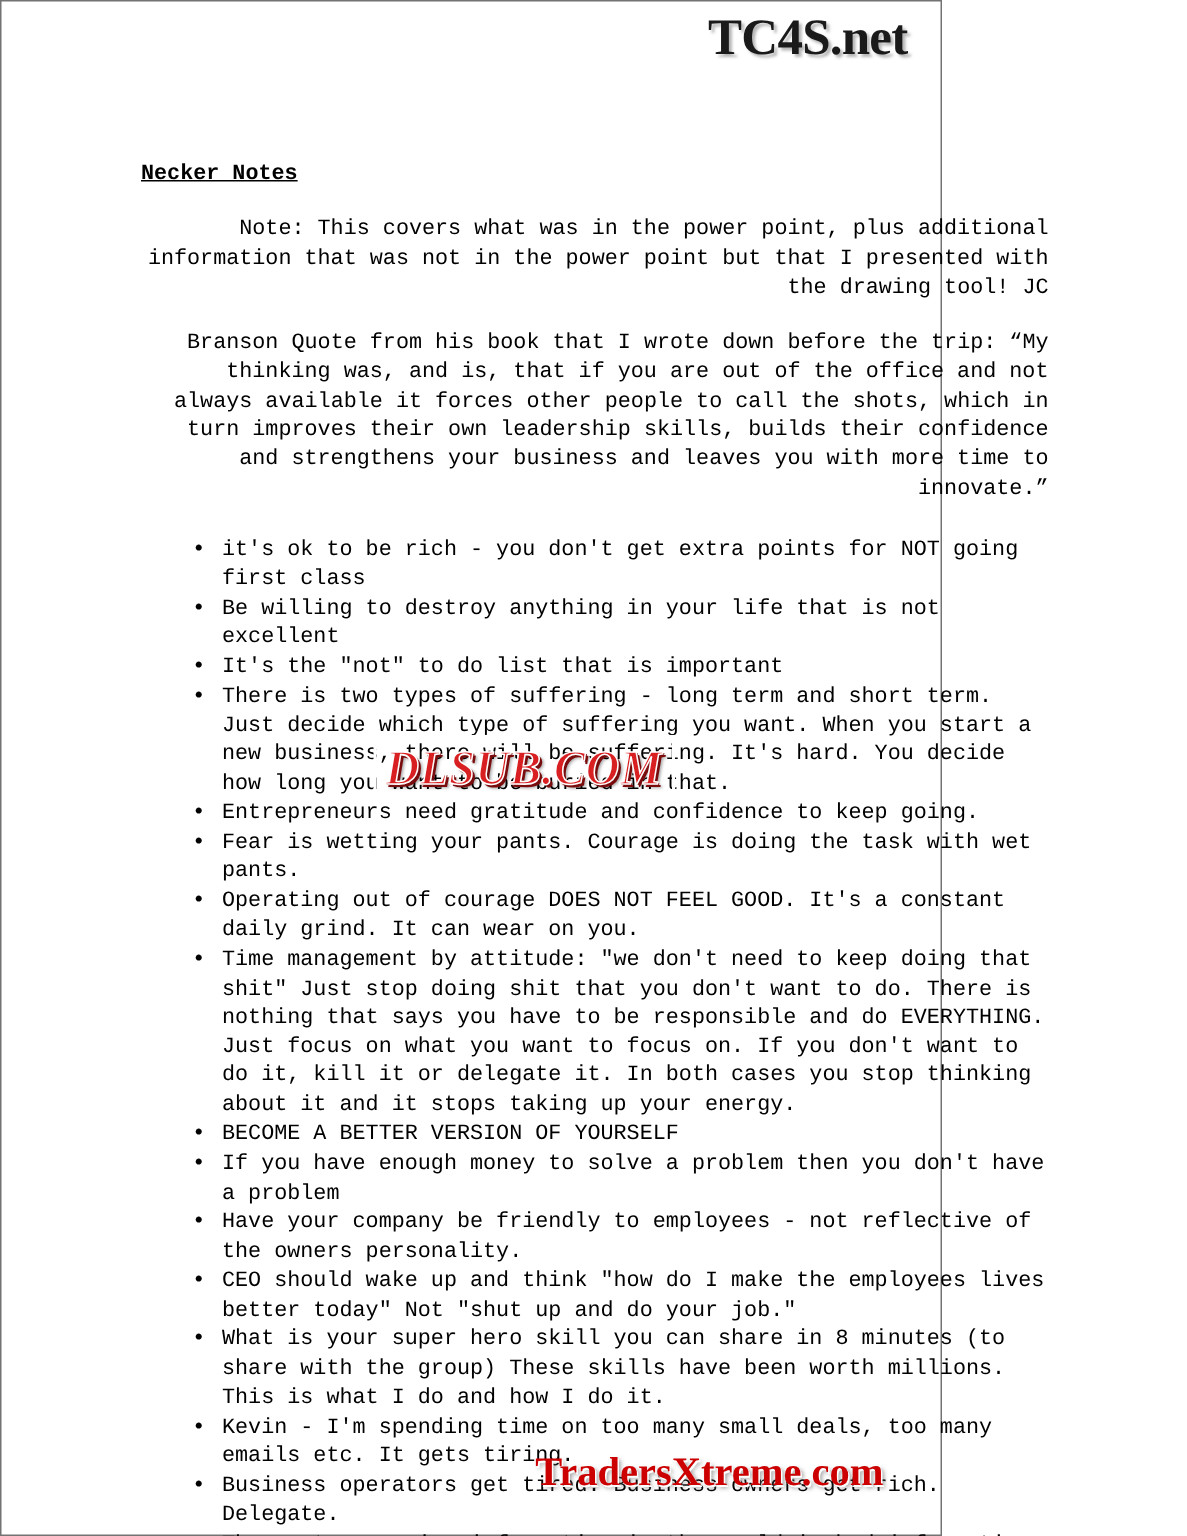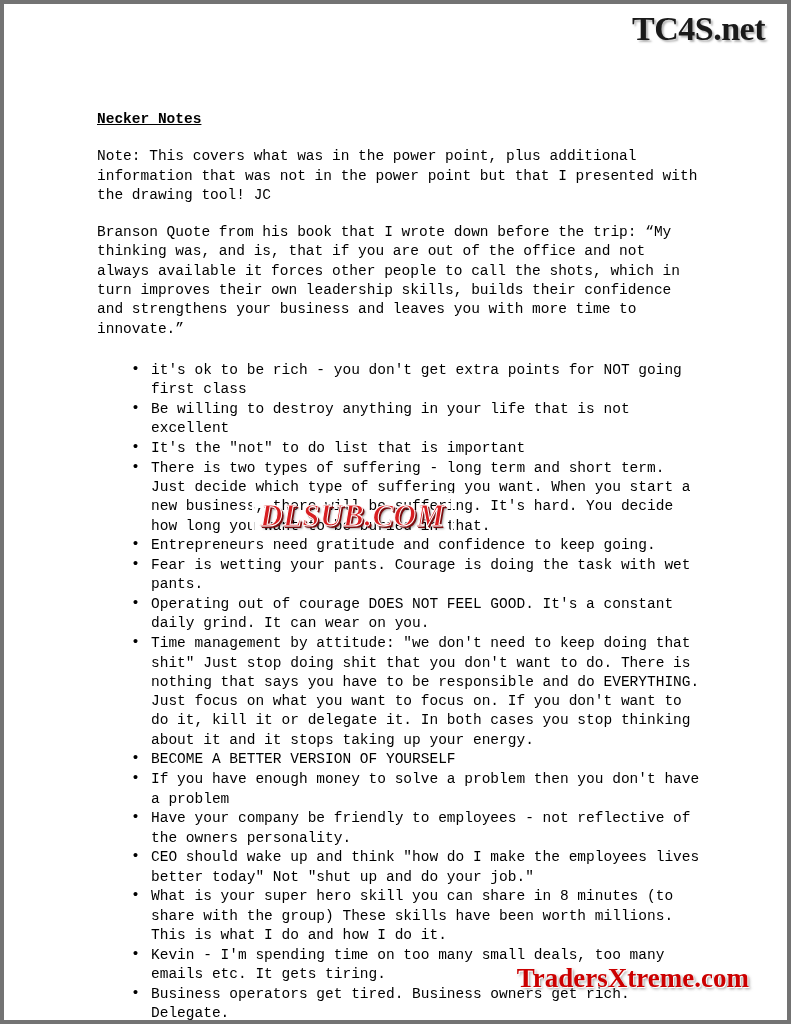--- a/index.html
+++ b/index.html
@@ -10,24 +10,24 @@
     width: 791px;
     height: 1024px;
     background: #ffffff;
     font-family: "Liberation Serif", serif;
     color: #000000;
     position: relative;
     overflow: hidden;
   }
   .page {
     position: relative;
-    width: 791px;
+    width: 628px;
     height: 1024px;
     box-sizing: border-box;
-    border: 4px solid #737373;
+    border: 1px solid #737373;
   }
   
   .tc4s-watermark {
     position: absolute;
     top: 6px;
     right: 22px;
     font-family: "Liberation Serif", serif;
     font-weight: bold;
     font-size: 34px;
     color: #1a1a1a;
@@ -46,21 +46,21 @@
     font-family: Liberation Mono, monospace;
   }
   .doc-title {
     font-weight: bold;
     text-decoration: underline;
     font-size: 14.5px;
     margin: 0 0 18px 0;
   }
   .para {
     margin: 0 0 18px 0;
-    text-align: left;
+    text-align: right;
   }
   .para.last-para {
     margin-bottom: 22px;
   }
   ul.bullets {
     margin: 0;
     padding: 0 0 0 52px;
     list-style: none;
   }
   ul.bullets li {

